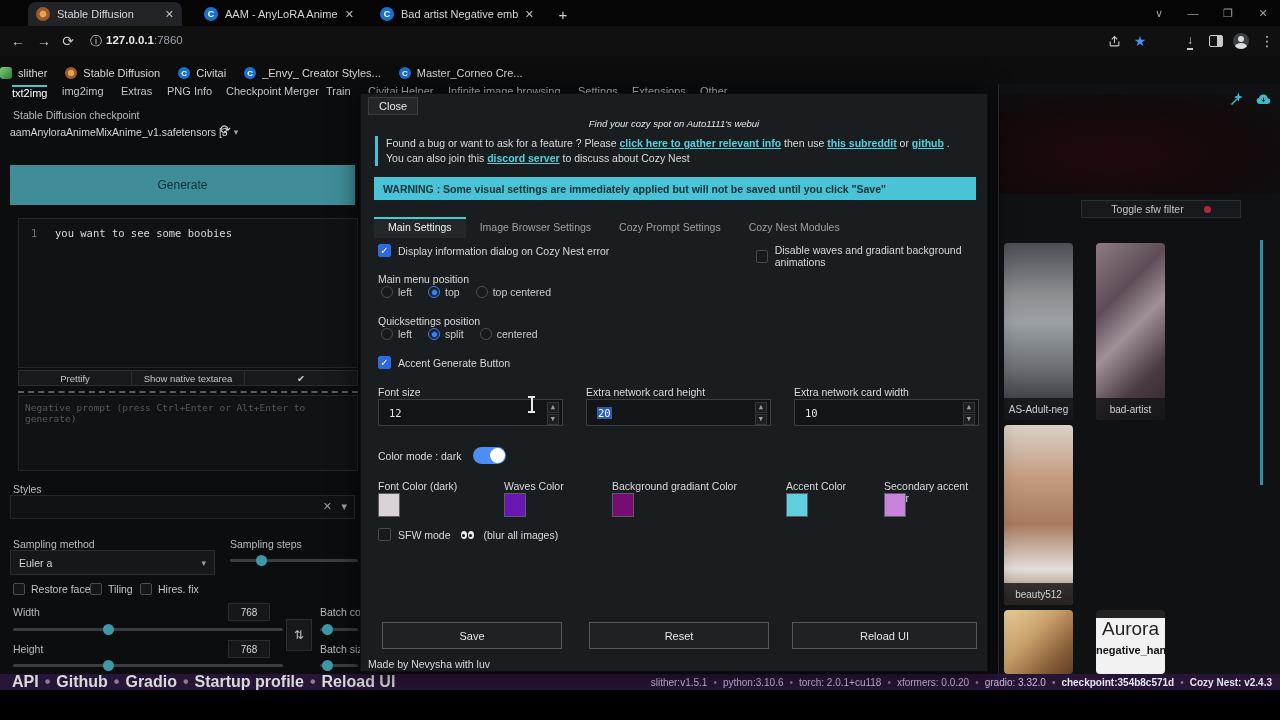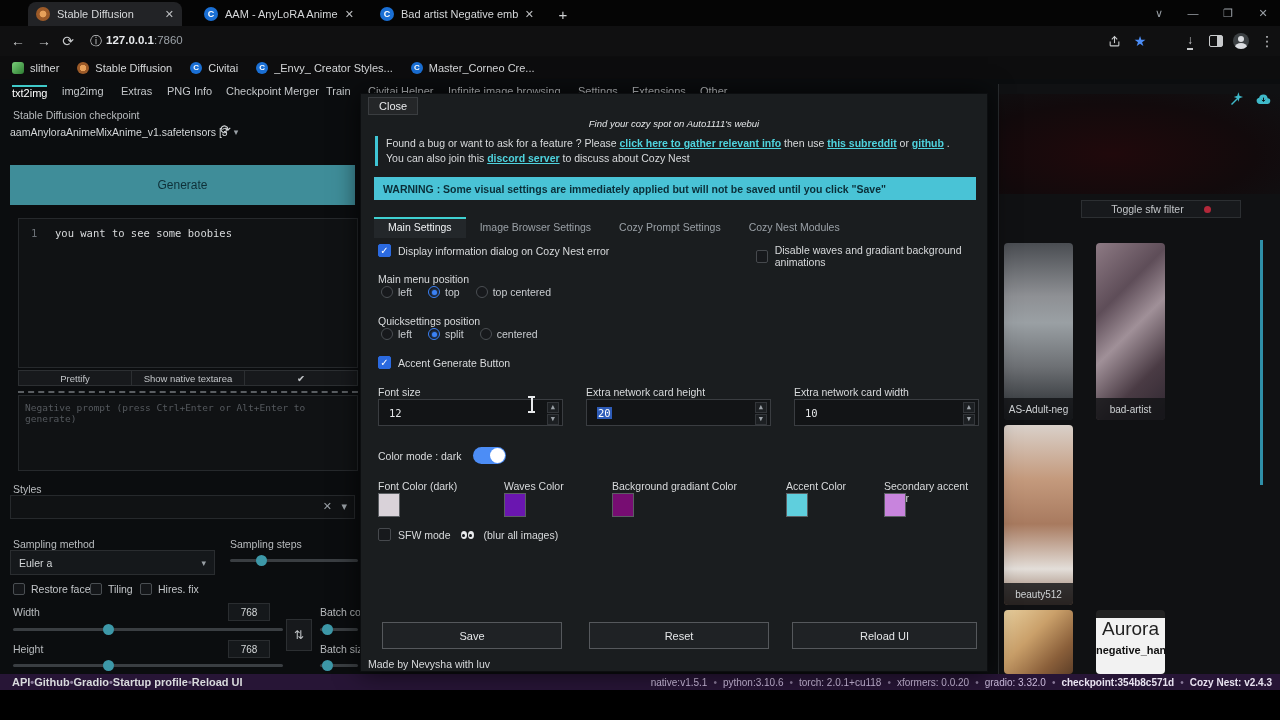--- a/index.html
+++ b/index.html
@@ -21,21 +21,21 @@
   .newtab { position:absolute; left:552px; top:3px; width:22px; height:22px; color:#cfd1d3;
             font-size:15px; display:flex; align-items:center; justify-content:center; }
   .winctl { position:absolute; top:0; height:26px; width:34px; color:#9aa0a6; font-size:11px;
             display:flex; align-items:center; justify-content:center; }
   #navbar { position:absolute; left:0; top:26px; width:1280px; height:30px; background:#101011; }
   .navic { position:absolute; top:5px; width:20px; height:20px; color:#c8cacc; font-size:14px;
            display:flex; align-items:center; justify-content:center; }
   #url { position:absolute; left:106px; top:8px; font-size:11.5px; color:#e8eaed; font-weight:bold; }
   #url .port { color:#9aa0a6; font-weight:normal; }
   #bookmarks { position:absolute; left:0; top:56px; width:1280px; height:23px; background:#0d0d0e;
-               display:flex; align-items:center; gap:18px; padding-left:12px; }
+               display:flex; align-items:flex-end; gap:18px; }
   .bm { display:flex; align-items:center; gap:6px; font-size:11px; color:#d5d7d9; }
   .bmic { width:12px; height:12px; border-radius:3px; }
   .bm-slither { background:linear-gradient(135deg,#7ad07a,#2e7d32); }
   .bm-sd { border-radius:50%; background:radial-gradient(circle,#e8a15a 0 35%,#9c5a28 36% 100%); }
   .bm-civ { border-radius:50%; background:#1a6fd4; color:#fff; font-size:8px; font-weight:bold;
             display:flex; align-items:center; justify-content:center; }
   .star { color:#4c8df6; font-size:14px; }
   .dl-ic { border-bottom:2px solid #c8cacc; padding-bottom:1px; font-size:12px; }
   .panel-ic { width:14px; height:12px; border:1.5px solid #c8cacc; border-radius:2px; position:relative; }
   .panel-ic::after { content:""; position:absolute; right:0; top:0; width:5px; height:100%; background:#c8cacc; }
@@ -79,21 +79,21 @@
   .knob { position:absolute; width:11px; height:11px; border-radius:50%; background:#3d98a8; top:-4px; }
   .wcheck { position:absolute; display:flex; align-items:center; gap:6px; font-size:10.5px; color:#c3c6c9; }
   .wcheck .box { width:12px; height:12px; border:1px solid #4a4e52; border-radius:2px; background:#141619; }
   .numbox { position:absolute; width:42px; height:18px; background:#15181b; border:1px solid #2a2d30;
             font-size:10px; color:#d3d6d8; display:flex; align-items:center; justify-content:center; }
   #swapbtn { position:absolute; left:286px; top:540px; width:26px; height:32px; background:#17191c;
              border:1px solid #2c2f32; color:#c3c6c9; font-size:12px; display:flex; align-items:center;
              justify-content:center; }
   #statusbar { position:absolute; left:0; top:595px; width:1280px; height:16px; background:#271536;
                display:flex; align-items:center; font-size:10px; color:#c9b9da; }
-  #statusbar .left { margin-left:12px; display:flex; align-items:center; color:#d8dadc; font-weight:bold; font-size:11px;}
+  #statusbar .left { margin-left:12px; display:flex; gap:6px; align-items:center; color:#d8dadc; font-weight:bold; font-size:16px;}
   #statusbar .right { margin-left:auto; margin-right:8px; display:flex; gap:6px; align-items:center; }
   .dot { color:#8a7a9a; }
 
   
   #rightpanel { position:absolute; left:998px; top:5px; width:282px; height:590px;
                 background:#101113; border-left:1px solid #2a2d30; }
   #redtint { position:absolute; left:0; top:10px; width:282px; height:100px;
              background:radial-gradient(ellipse at 40% 60%, #20090c 0%, #120a0c 60%, #101113 100%); }
   .tealic { color:#3fb9c9; font-size:13px; position:absolute; }
   #sfwbtn { position:absolute; left:82px; top:116px; width:160px; height:18px; background:#17191c;
@@ -340,21 +340,21 @@
         <span class="dot">•</span>
       <span>Github</span>
         <span class="dot">•</span>
       <span>Gradio</span>
         <span class="dot">•</span>
       <span>Startup profile</span>
         <span class="dot">•</span>
       <span>Reload UI</span>
     </div>
     <div class="right">
-      <span>native:v1.5.1</span>
+      <span>slither:v1.5.1</span>
         <span class="dot">•</span>
       <span>python:3.10.6</span>
         <span class="dot">•</span>
       <span>torch: 2.0.1+cu118</span>
         <span class="dot">•</span>
       <span>xformers: 0.0.20</span>
         <span class="dot">•</span>
       <span>gradio: 3.32.0</span>
         <span class="dot">•</span>
       <span style="color:#e8e2f0;font-weight:bold;">checkpoint:354b8c571d</span>

